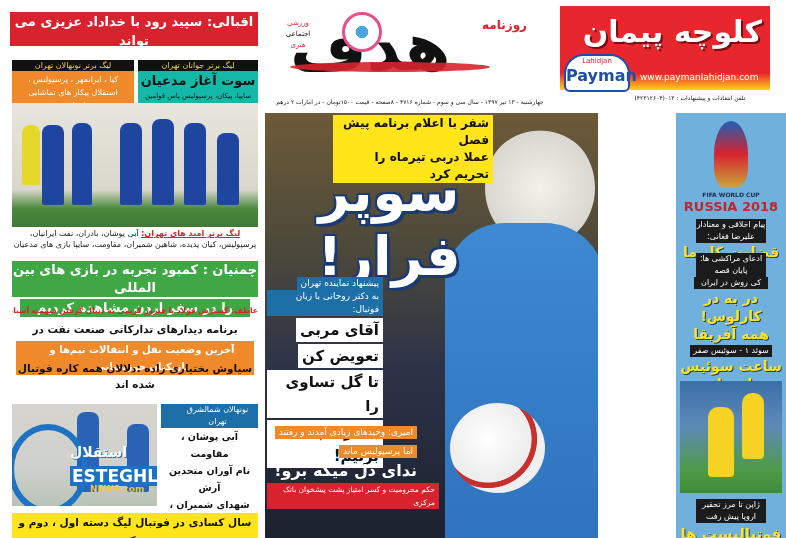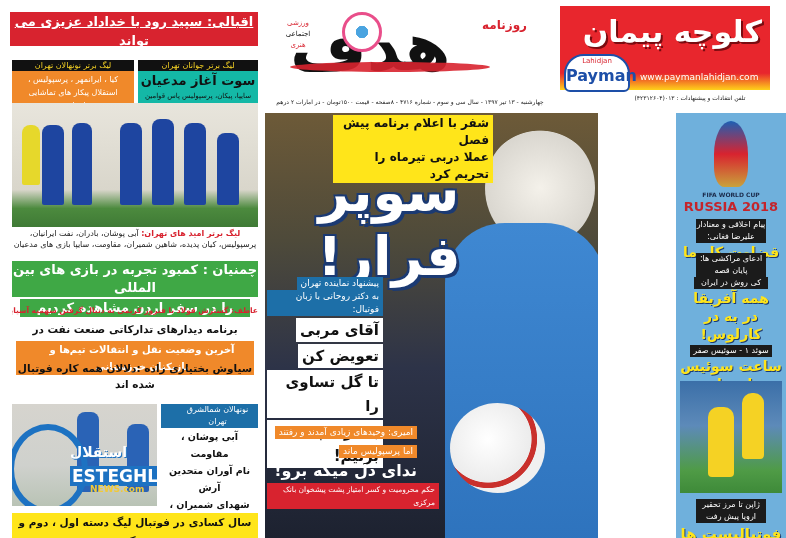--- a/index.html
+++ b/index.html
@@ -25,21 +25,21 @@
   .red-tag { background: #d8232f; color: #fff; font-size: 9px; line-height: 13px; padding: 0 4px; direction: rtl; display: inline-block; }
   
   .wc-col { left: 676px; top: 113px; width: 110px; height: 425px; background: #6fb0dc; }
   .dark-tag { background: #1b1b1b; color: #fff; font-size: 8px; line-height: 12px; text-align: center; direction: rtl; margin: 0 20px; }
   .yellow-head { color: #ffe51a; font-weight: bold; font-size: 14px; line-height: 18px; text-align: center; direction: rtl; text-shadow: 1px 1px 0 #1b3a73; }
 </style>
 </head>
 <body>
 
 <div class="abs" style="left:8px;top:8px;width:254px;height:530px;">
-  <div class="red-banner abs" style="left:2px;top:4px;width:248px;height:34px;text-decoration:underline;">
+  <div class="red-banner abs" style="left:2px;top:4px;width:248px;height:34px;">
     <div>اقبالی: سپید رود با خداداد عزیزی می تواند</div>
     <div>قطب جدید و مدعی در لیگ برتر باشد!</div>
   </div>
 
   <div class="abs" style="left:130px;top:52px;width:120px;height:47px;background:#14b8a6;">
     <div class="box-hdr">لیگ برتر جوانان تهران</div>
     <div class="rtl bold" style="font-size:13px;line-height:20px;color:#111;">سوت آغاز مدعیان</div>
     <div class="rtl" style="font-size:7px;line-height:10px;color:#111;">سایپا، پیکان، پرسپولیس پاس قوامین</div>
   </div>
 
@@ -52,21 +52,21 @@
     <div class="abs" style="left:30px;top:22px;width:22px;height:80px;background:#1e45a0;border-radius:8px 8px 2px 2px;"></div>
     <div class="abs" style="left:60px;top:20px;width:20px;height:82px;background:#1e45a0;border-radius:8px 8px 2px 2px;"></div>
     <div class="abs" style="left:10px;top:22px;width:18px;height:60px;background:#e6d82b;border-radius:8px 8px 2px 2px;"></div>
     <div class="abs" style="left:108px;top:20px;width:22px;height:82px;background:#1e45a0;border-radius:8px 8px 2px 2px;"></div>
     <div class="abs" style="left:140px;top:16px;width:22px;height:86px;background:#1e45a0;border-radius:8px 8px 2px 2px;"></div>
     <div class="abs" style="left:172px;top:20px;width:22px;height:82px;background:#1e45a0;border-radius:8px 8px 2px 2px;"></div>
     <div class="abs" style="left:205px;top:30px;width:22px;height:72px;background:#1e45a0;border-radius:8px 8px 2px 2px;"></div>
   </div>
 
   <div class="abs rtl" style="left:4px;top:220px;width:246px;font-size:8px;line-height:11px;color:#222;">
-    <span style="color:#d8232f;font-weight:bold;">لیگ برتر امید های تهران:</span>
+    <span style="color:#d8232f;font-weight:bold;text-decoration:underline;">لیگ برتر امید های تهران:</span>
     <span>آبی پوشان، بادران، نفت ایرانیان، پرسپولیس، کیان پدیده، شاهین شمیران، مقاومت، سایپا بازی های مدعیان</span>
   </div>
 
   <div class="abs" style="left:4px;top:253px;width:246px;">
     <div class="green-band" style="margin-bottom:2px;">چمنیان : کمبود تجربه در بازی های بین المللی</div>
     <div class="green-band" style="margin:0 8px;">را در سفر اردن مشاهده کردیم</div>
   </div>
 
   <div class="abs rtl" style="left:4px;top:297px;width:246px;font-size:7.5px;line-height:11px;color:#d8232f;font-weight:bold;white-space:nowrap;overflow:hidden;">عاطف: گسترش فولاد با فیروز کریمی به دنبال گرفتن سهمیه آسیایی است</div>
   <div class="abs rtl bold" style="left:4px;top:313px;width:246px;font-size:10.5px;line-height:16px;color:#111;">برنامه دیدارهای تدارکاتی صنعت نفت در لرستان</div>
@@ -154,22 +154,22 @@
   <div class="abs rtl" style="left:0;top:86px;width:110px;font-size:13px;color:#c4242b;font-weight:bold;direction:ltr;">RUSSIA 2018</div>
 
   <div class="abs" style="left:0;top:106px;width:110px;">
     <div class="dark-tag">پیام اخلاقی و معنادار علیرضا فغانی:</div>
     <div class="yellow-head">قضاوت کار ما نیست!</div>
   </div>
 
   <div class="abs" style="left:0;top:140px;width:110px;">
     <div class="dark-tag">ادعای مراکشی ها: پایان قصه</div>
     <div class="dark-tag" style="margin:0 18px;">کی روش در ایران</div>
+    <div class="yellow-head">در به در کارلوس!</div>
     <div class="yellow-head">همه آفریقا</div>
-    <div class="yellow-head">در به در کارلوس!</div>
   </div>
 
   <div class="abs" style="left:0;top:232px;width:110px;">
     <div class="dark-tag" style="margin:0 14px;">سوئد ۱ - سوئیس صفر</div>
     <div class="yellow-head">ساعت سوئیس ایستاد</div>
   </div>
 
   <div class="abs photo" style="left:4px;top:268px;width:102px;height:112px;background:linear-gradient(180deg,#3b6fa8 0%,#5d8ab9 40%,#4f9b46 80%,#3e8a39 100%);">
     <div class="abs" style="left:28px;top:26px;width:26px;height:70px;background:#f5d224;border-radius:10px 10px 4px 4px;"></div>
     <div class="abs" style="left:62px;top:12px;width:22px;height:66px;background:#f5d224;border-radius:10px 10px 4px 4px;"></div>

